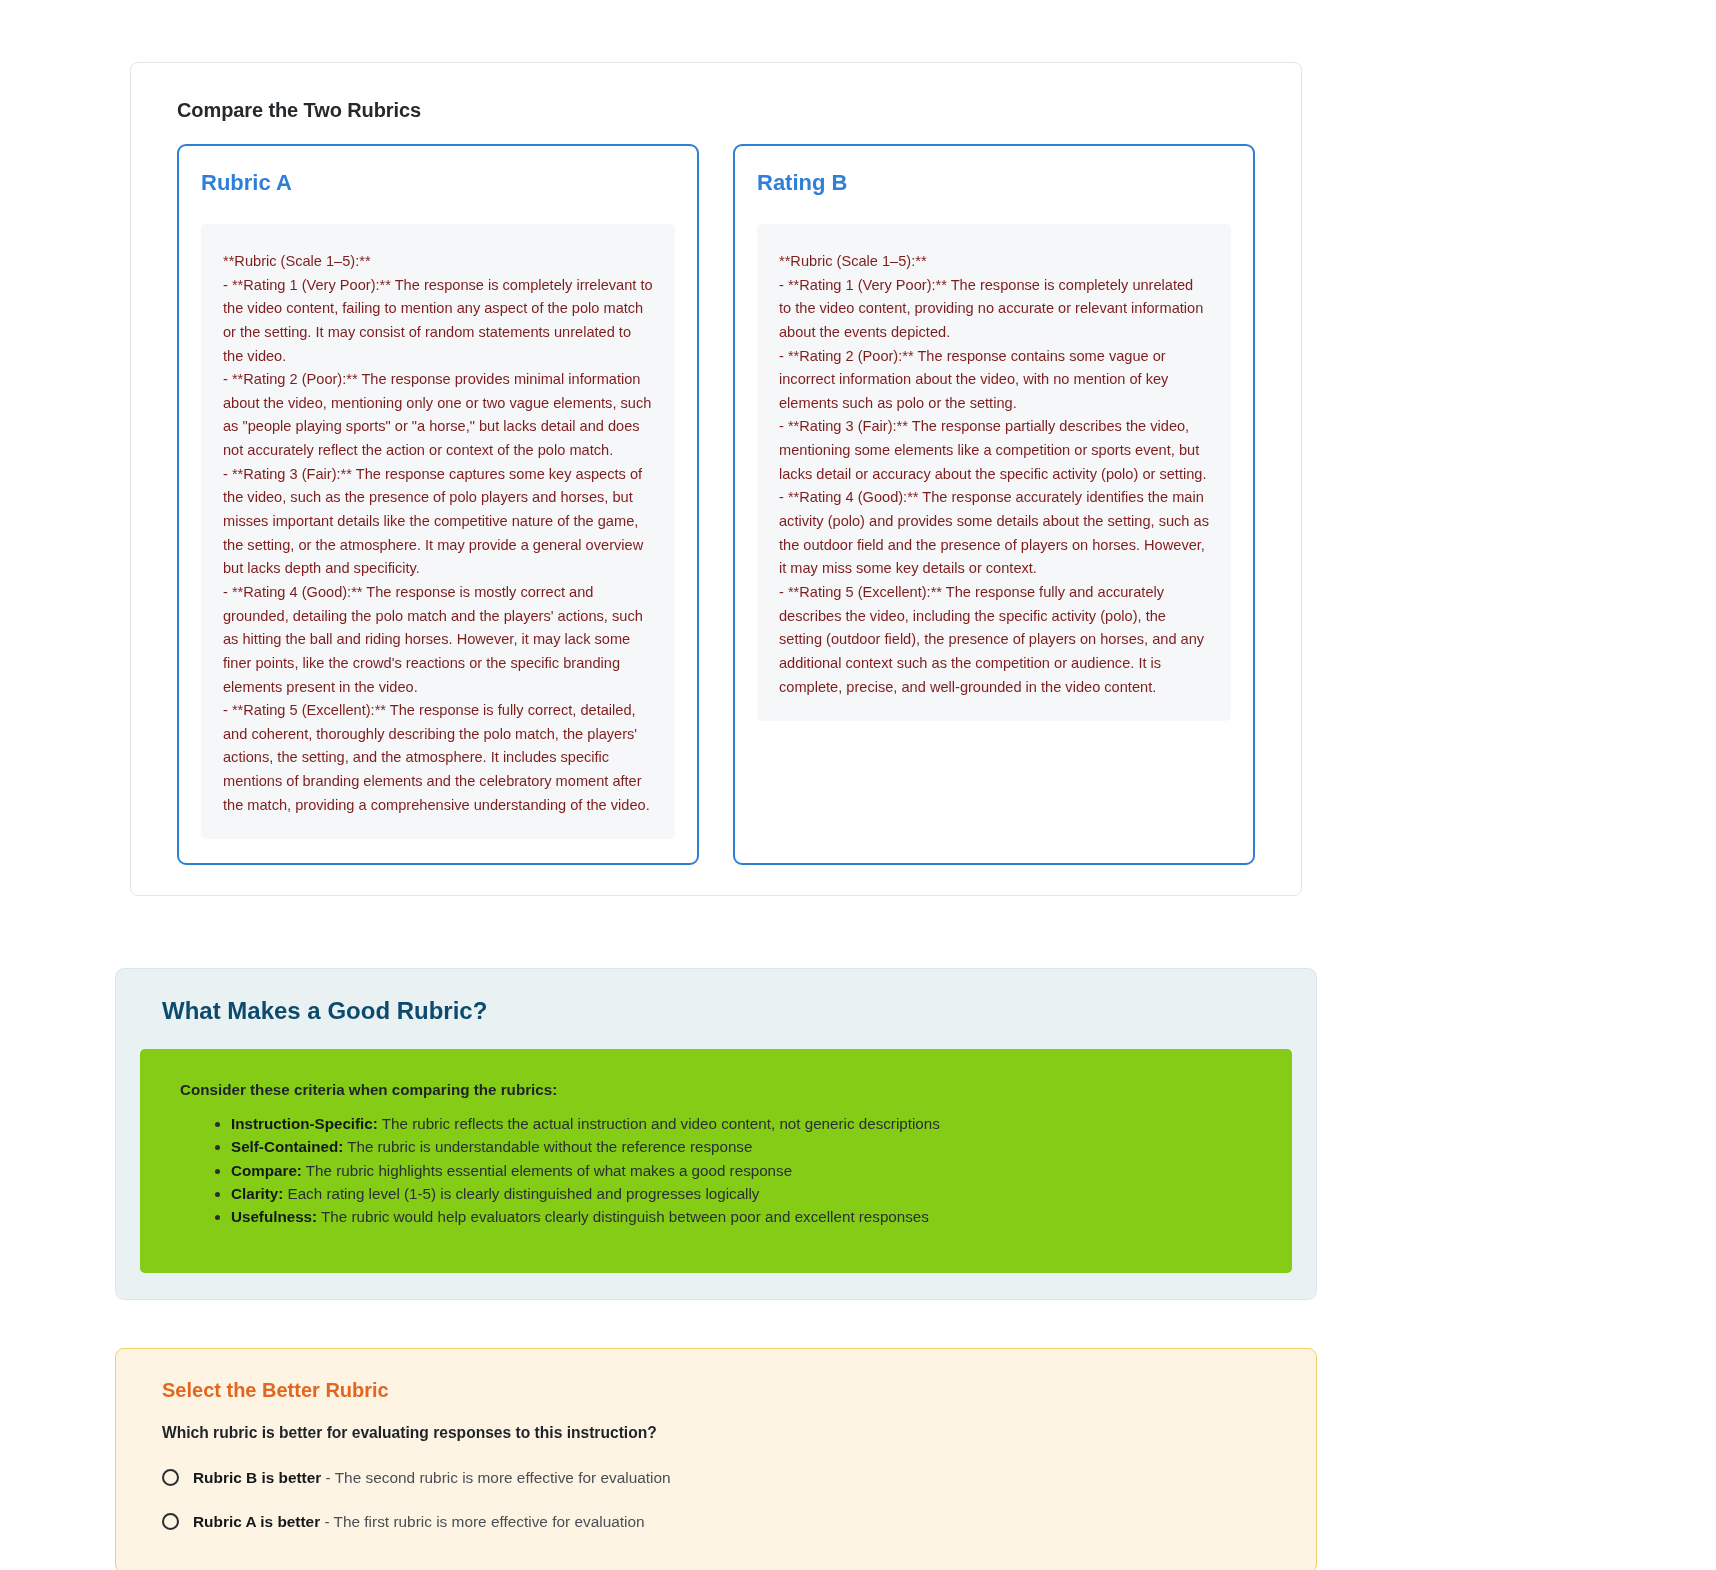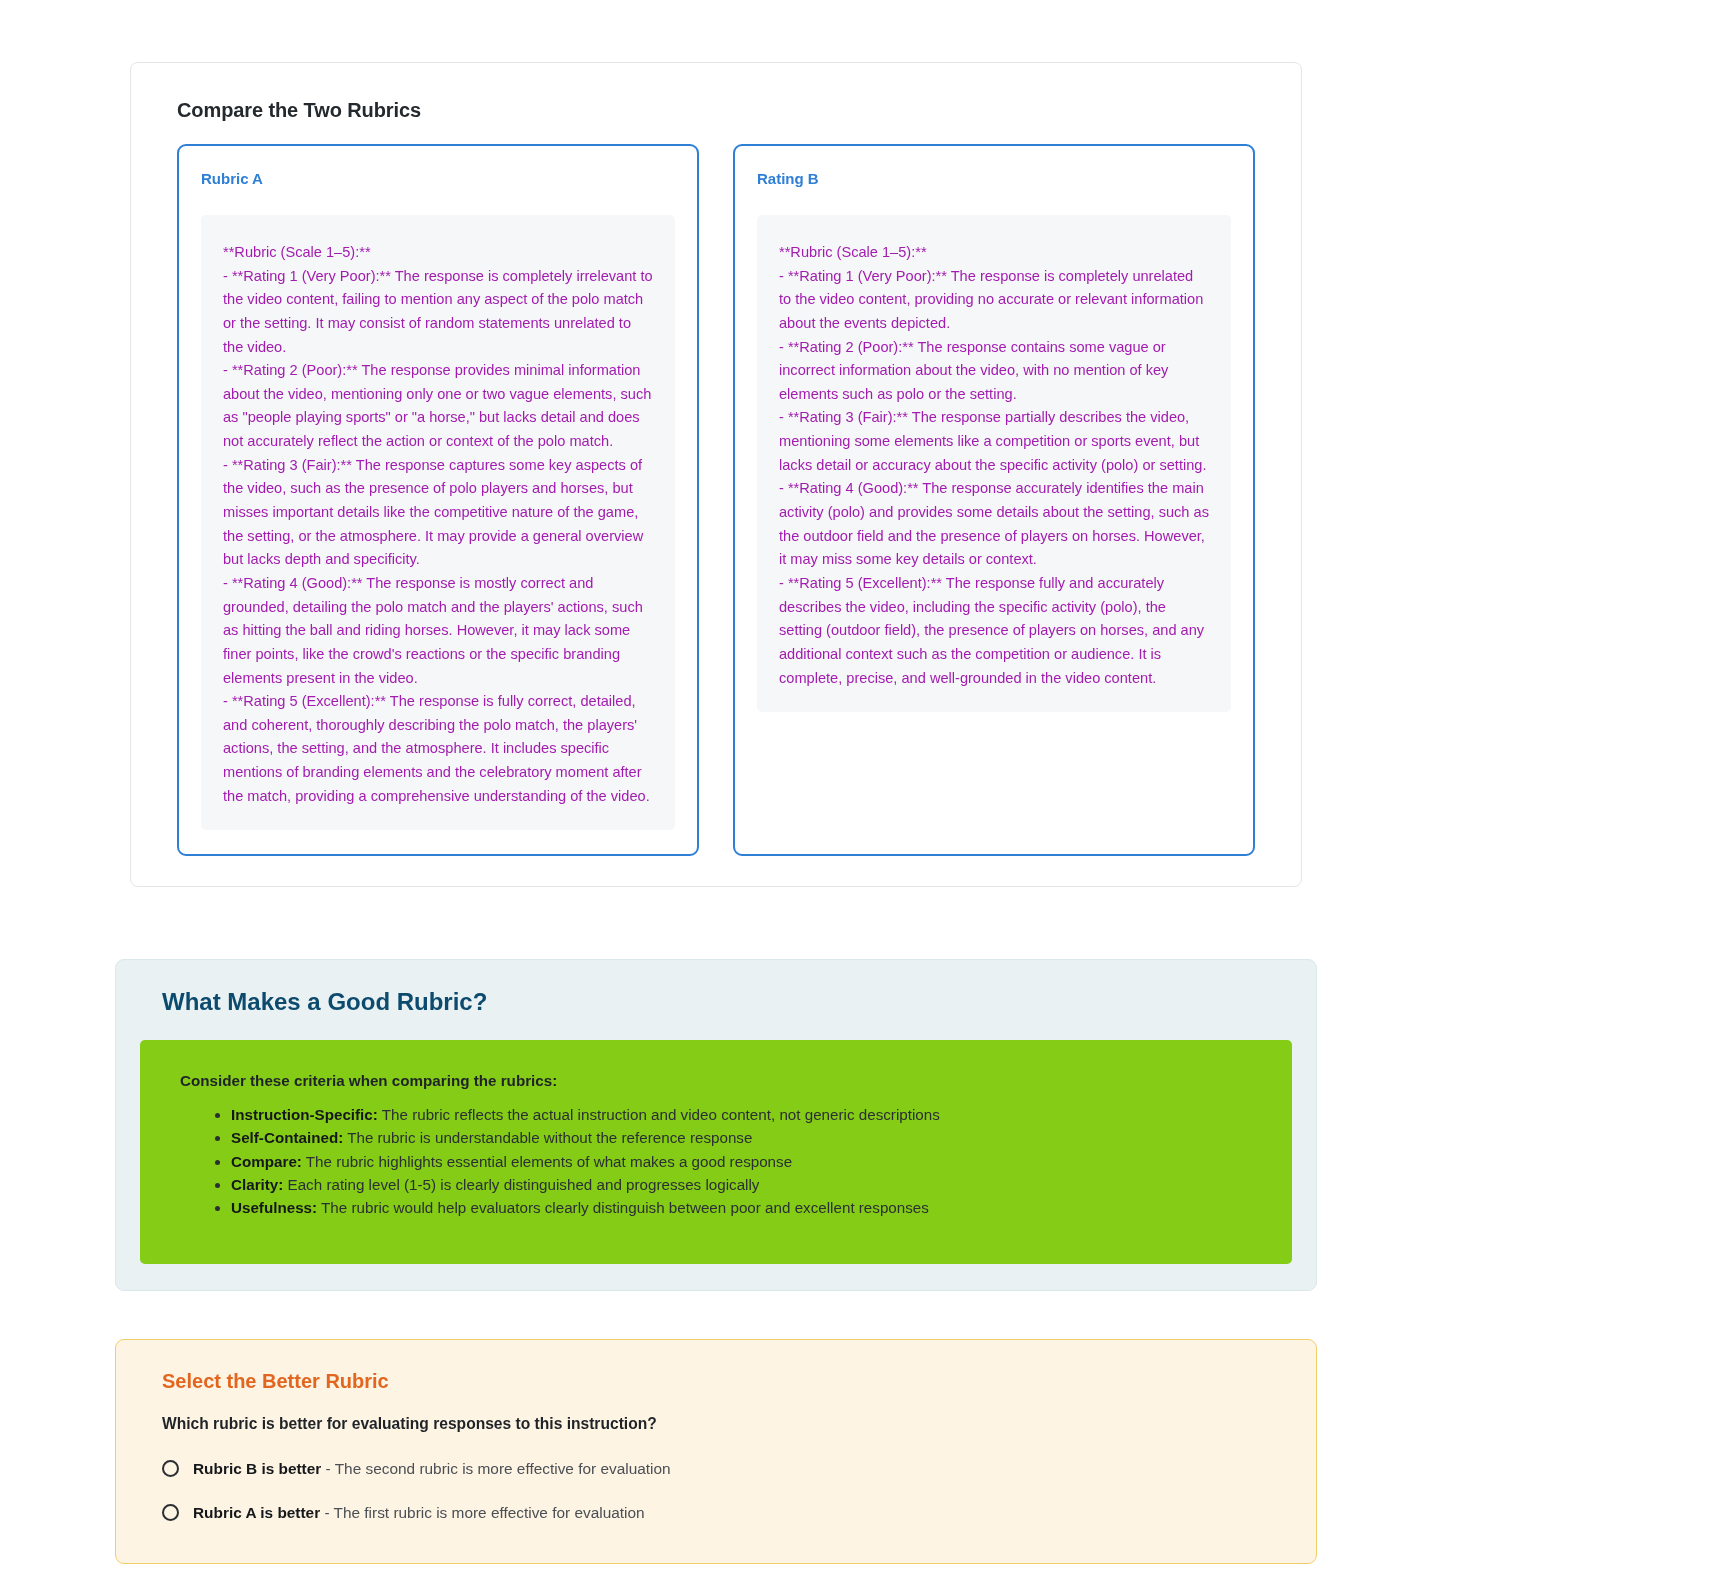--- a/index.html
+++ b/index.html
@@ -44,32 +44,32 @@
     flex: 1 1 0;
     border: 2px solid #2f7fd6;
     border-radius: 9px;
     background: #ffffff;
     padding: 20px 22px 24px 22px;
     min-height: 630px;
     display: flex;
     flex-direction: column;
   }
   .rubric-card-title {
-    font-size: 15px;
+    font-size: 22px;
     font-weight: bold;
     color: #2f7fd6;
     margin: 4px 0 28px 0;
   }
   .rubric-body {
     background: #f6f7f9;
     border-radius: 5px;
     padding: 26px 22px 22px 22px;
     font-size: 14.6px;
     line-height: 1.62;
-    color: #a21caf;
+    color: #7f1d1d;
     white-space: pre-wrap;
     word-wrap: break-word;
   }
 
   
   .good-panel {
     margin: 72px 115px 0 115px;
     background: #e9f1f3;
     border: 1px solid #dbe8eb;
     border-radius: 9px;

